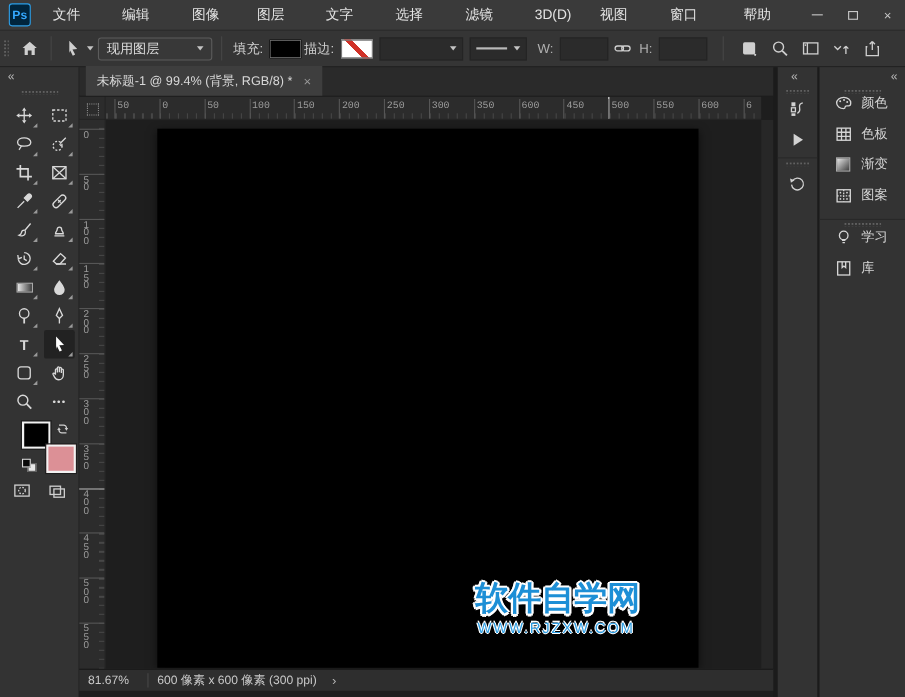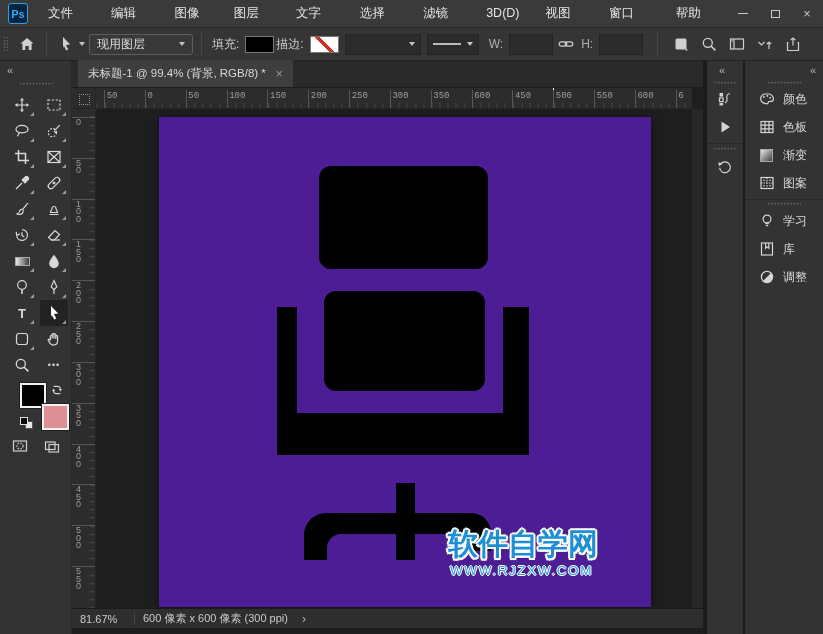--- a/index.html
+++ b/index.html
@@ -86,21 +86,21 @@
   .vtick { position:absolute; left:0; right:0; height:1px; background:#565656; }
   .hminor { position:absolute; left:0; right:0; bottom:0; height:5px;
             background-image:repeating-linear-gradient(to right,#474747 0 1px,transparent 1px 8.17px);
             background-position-x:49.4px; }
   .vminor { position:absolute; top:0; bottom:0; right:0; width:5px;
             background-image:repeating-linear-gradient(to bottom,#474747 0 1px,transparent 1px 8.17px);
             background-position-y:8.2px; }
   .hmarker { position:absolute; top:0; bottom:0; width:1px; background:#f5f5f5; left:457px; }
   .vmarker { position:absolute; left:0; right:0; height:1px; background:#f5f5f5; top:335px; }
 
-  .canvas { left:87px; top:56px; width:492px; height:490px; background:#4c1d95;
+  .canvas { left:71px; top:56px; width:492px; height:490px; background:#000000;
             box-shadow:0 2px 8px rgba(0,0,0,.55); }
   .wm-title { position:absolute; left:289px; top:407px; font-size:30px; font-weight:bold;
       letter-spacing:0; color:#1d8fd6; z-index:3; white-space:nowrap;
       text-shadow:-2px 0 0 #fff,2px 0 0 #fff,0 -2px 0 #fff,0 2px 0 #fff,
                   -1.5px -1.5px 0 #fff,1.5px -1.5px 0 #fff,-1.5px 1.5px 0 #fff,1.5px 1.5px 0 #fff; }
   .wm-url { position:absolute; left:291px; top:446px; font-size:13.5px; font-weight:normal;
       letter-spacing:1.6px; color:#2d9de2; z-index:3; white-space:nowrap;
       text-shadow:-1px 0 0 #fff,1px 0 0 #fff,0 -1px 0 #fff,0 1px 0 #fff; }
 
   .vscroll { left:620px; top:48px; width:11px; height:499px; background:#272727; }
@@ -110,21 +110,21 @@
   .st-sep { width:1px; height:13px; background:#474747; margin:0 8px; }
   .st-chev { margin-left:14px; color:#b5b5b5; font-size:12px; }
 
   
   .strip { left:707px; top:61px; width:36px; height:573px; background:#333; }
   .panel { left:745px; top:61px; width:78px; height:573px; background:#333; }
   .rail-head { position:absolute; top:3px; color:#b9b9b9; font-size:11px; letter-spacing:-1px; }
   .strip-icon { position:absolute; left:8px; width:20px; height:20px; color:#d2d2d2;
                 display:flex; align-items:center; justify-content:center; }
   .rail-div { position:absolute; left:0; right:0; height:1px; background:#282828; }
-  .pitem { position:absolute; left:0; width:72px; height:28px; display:flex; align-items:center;
+  .pitem { position:absolute; left:0; width:72px; height:28px; display:flex; align-items:flex-start;
            padding-left:13px; }
   .pitem .picon { width:17px; height:17px; color:#d6d6d6; display:flex; align-items:center;
                   justify-content:center; margin-right:8px; }
   .pitem .plabel { font-size:12px; color:#d6d6d6; }
   svg { display:block; }
 </style>
 </head>
 <body>
 
 <div id="app">
@@ -577,24 +577,15 @@
       </div>
       <div class="pitem" style="top: 174px;">
         <span class="picon">
           <svg width="16" height="16" viewBox="0 0 16 16" fill="none" stroke="currentColor" stroke-width="1.2">
             <rect x="2.5" y="2" width="11" height="12"></rect>
             <path d="M9.8 2v5.2L8.2 5.9 6.6 7.2V2"></path>
           </svg>
         </span>
         <span class="plabel">库</span>
       </div>
-      <div class="pitem" style="top: 202px;">
-        <span class="picon">
-          <svg width="16" height="16" viewBox="0 0 16 16" fill="none" stroke="currentColor" stroke-width="1.2">
-            <circle cx="8" cy="8" r="5.6"></circle>
-            <path fill="currentColor" stroke="none" d="M4 12L12 4a5.6 5.6 0 0 1-8 8z"></path>
-          </svg>
-        </span>
-        <span class="plabel">调整</span>
-      </div>
     </div>
 
 </div>
 
 </body></html>

